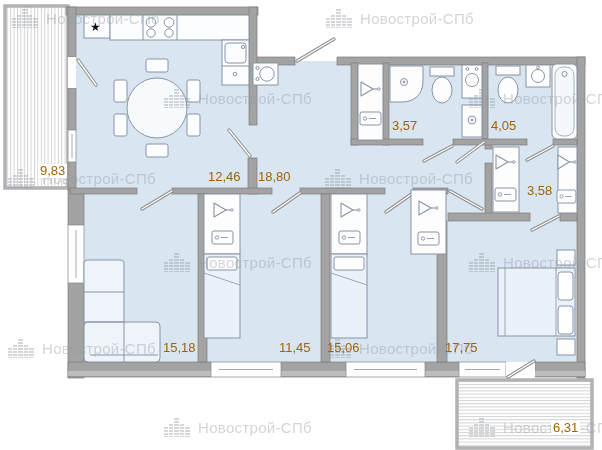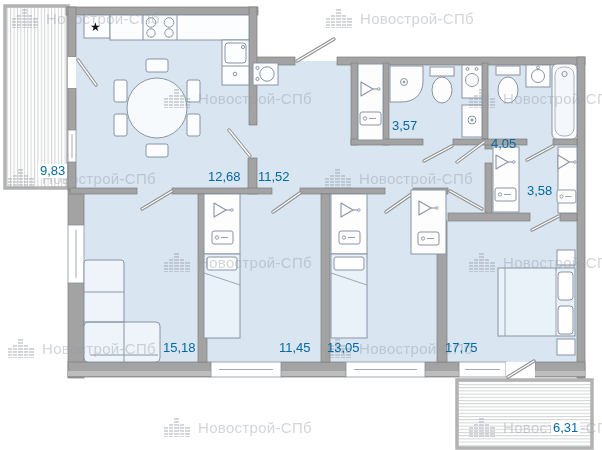--- a/index.html
+++ b/index.html
@@ -3,21 +3,21 @@
 <meta charset="utf-8">
 <style>
   html,body{margin:0;padding:0;background:#fff;}
   .stage{position:relative;width:602px;height:450px;background:#ffffff;overflow:hidden;
          font-family:"Liberation Sans",sans-serif;}
   .plan-svg{position:absolute;left:0;top:0;}
   .wm{position:absolute;display:flex;align-items:center;gap:7px;pointer-events:none;}
   .wm-text{font-size:15px;font-weight:normal;color:rgba(148,156,164,0.42);white-space:nowrap;
            letter-spacing:0.3px;}
   .wm-logo{flex:0 0 auto;}
-  .rlabel{position:absolute;font-size:13px;line-height:14px;color:#0369a1;white-space:nowrap;}
+  .rlabel{position:absolute;font-size:13px;line-height:14px;color:#a16207;white-space:nowrap;}
   .rlabel.bgw{background:#ffffff;padding:0 2px;}
 </style>
 </head>
 <body>
 
 <div class="stage">
 
 <svg class="plan-svg" width="602" height="450" viewBox="0 0 602 450">
   <defs>
     <pattern id="vh" patternUnits="userSpaceOnUse" width="3.4" height="8">
@@ -332,24 +332,24 @@
       <span class="wm-text">Новострой-СПб</span>
     </div>
 <div class="wm" style="left:469px;top:415px">
       <svg class="wm-logo" width="27" height="24">
         <use href="#wmlogo"></use>
       </svg>
       <span class="wm-text">Новострой-СПб</span>
     </div>
 
 <div class="rlabel bgw" style="left:38px;top:164px">9,83</div>
-<div class="rlabel" style="left:208px;top:170px">12,68</div>
-<div class="rlabel" style="left:258px;top:170px">11,52</div>
+<div class="rlabel" style="left:208px;top:170px">12,46</div>
+<div class="rlabel" style="left:258px;top:170px">18,80</div>
 <div class="rlabel" style="left:392px;top:119px">3,57</div>
-<div class="rlabel" style="left:491px;top:137px">4,05</div>
+<div class="rlabel" style="left:491px;top:119px">4,05</div>
 <div class="rlabel" style="left:527px;top:184px">3,58</div>
 <div class="rlabel" style="left:163px;top:341px">15,18</div>
 <div class="rlabel" style="left:279px;top:341px">11,45</div>
-<div class="rlabel" style="left:327px;top:341px">13,05</div>
+<div class="rlabel" style="left:327px;top:341px">15,06</div>
 <div class="rlabel" style="left:445px;top:341px">17,75</div>
 <div class="rlabel bgw" style="left:551px;top:421px">6,31</div>
 
 </div>
 
 </body></html>

